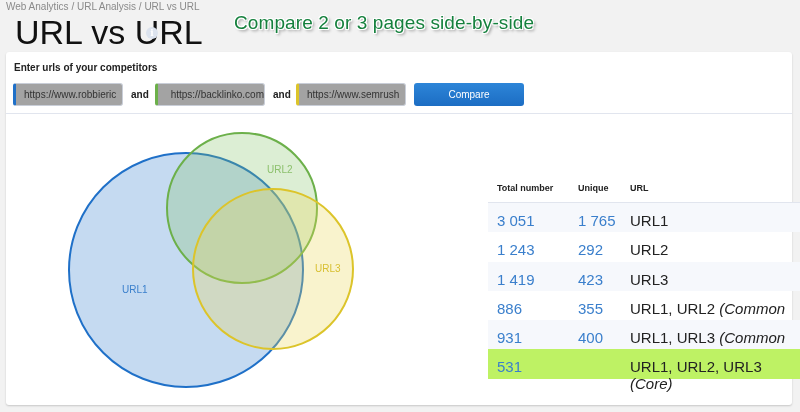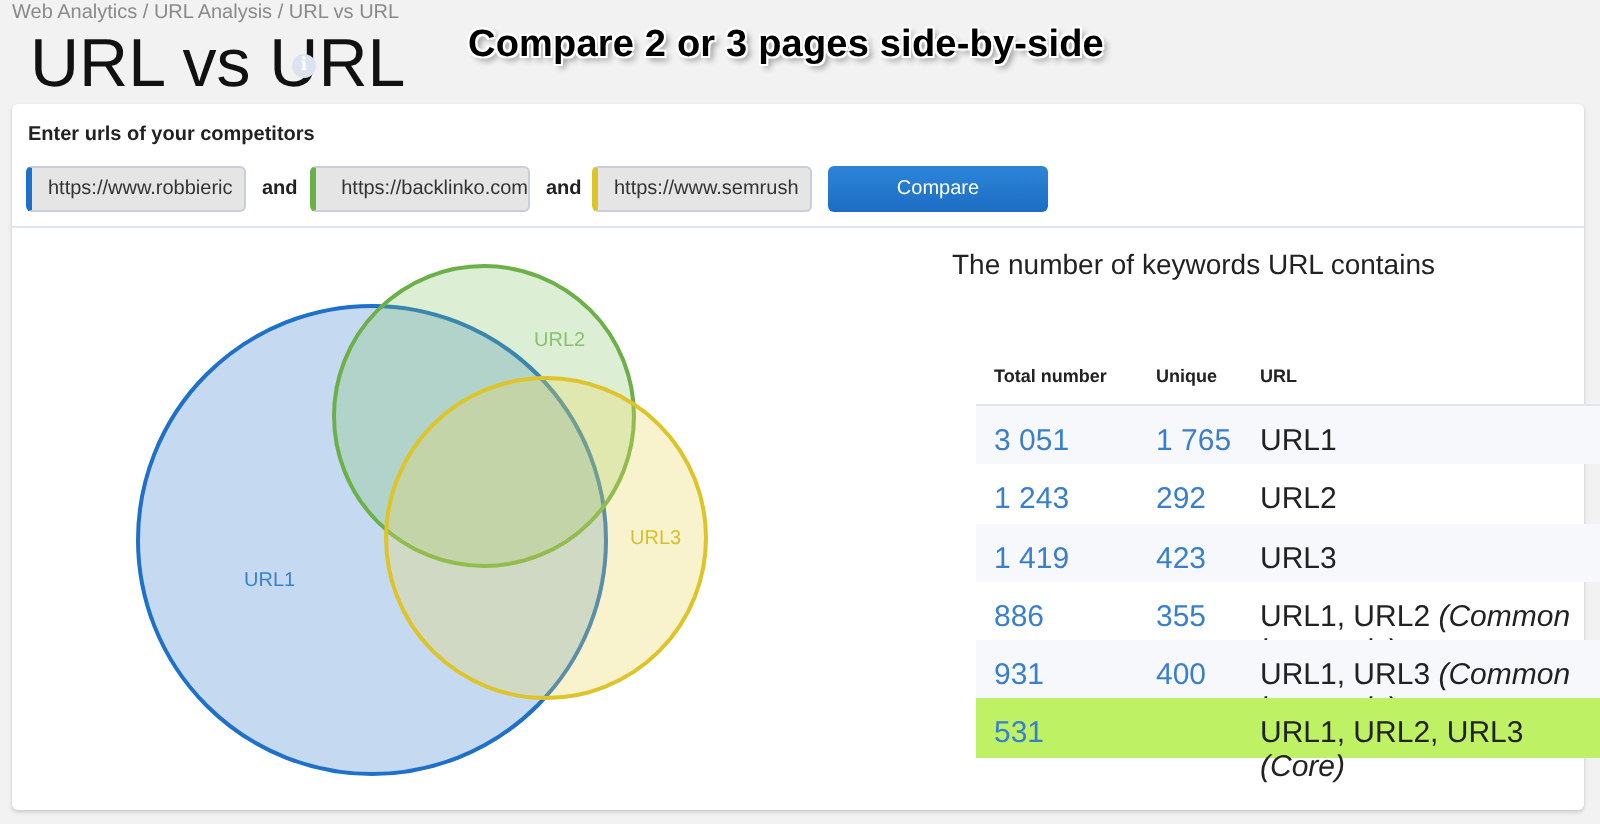--- a/index.html
+++ b/index.html
@@ -20,39 +20,39 @@
   }
   .info-icon {
     position: absolute; left: 146px; top: 27px;
     width: 12px; height: 12px; border-radius: 50%;
     background: #dce3ee; color: #fff;
     font-size: 9px; font-weight: bold; text-align: center; line-height: 12px;
     font-family: "DejaVu Serif", serif;
   }
   .promo {
     position: absolute; left: 234px; top: 12px;
-    font-size: 19px; font-weight: bold; color: #000000;
+    font-size: 19px; font-weight: normal; color: #15803d;
     text-shadow: 0 0 2px #fff, 1px 1px 0 #fff, -1px -1px 0 #fff, 1px -1px 0 #fff, -1px 1px 0 #fff, 2px 2px 3px rgba(0,0,0,0.45);
     letter-spacing: 0.1px;
   }
   .card {
     position: absolute; left: 6px; top: 52px; width: 786px; height: 353px;
     background: #fff; border-radius: 3px;
     box-shadow: 0 1px 2px rgba(0,0,0,0.18);
   }
   .form-area { position: absolute; left: 0; top: 0; width: 100%; height: 62px; border-bottom: 1px solid #e1e5ee; }
   .form-label {
     position: absolute; left: 8px; top: 10px;
     font-size: 10px; font-weight: bold; color: #222;
   }
   .url-input {
     position: absolute; top: 31px; height: 23px; width: 110px;
     border: 1px solid #c9ced8; border-radius: 3px;
     font-family: "Liberation Sans", sans-serif; font-size: 10px; color: #333;
-    padding-left: 8px; background: #e5e5e5; outline: none;
+    padding-left: 8px; background: #a3a3a3; outline: none;
   }
   .url-input.u1 { left: 7px; border-left: 3px solid #1f70c8; }
   .url-input.u2 { left: 149px; border-left: 3px solid #6cb04a; text-align: right; }
   .url-input.u3 { left: 290px; border-left: 3px solid #dcc42a; }
   .and-label { position: absolute; top: 37px; font-size: 10px; font-weight: bold; color: #222; }
   .and-label.a1 { left: 125px; }
   .and-label.a2 { left: 267px; }
   .compare-btn {
     position: absolute; left: 408px; top: 31px; width: 110px; height: 23px;
     border: none; border-radius: 3px;
@@ -101,21 +101,20 @@
   <svg class="venn" width="440" height="290" viewBox="0 0 440 290">
 
     <circle cx="180" cy="156" r="117" fill="rgba(90,150,215,0.35)" stroke="#1f70c8" stroke-width="2"></circle>
     <circle cx="236" cy="94" r="75" fill="rgba(130,195,100,0.28)" stroke="#6cb04a" stroke-width="2"></circle>
     <circle cx="267" cy="155" r="80" fill="rgba(235,215,90,0.30)" stroke="#dcc42a" stroke-width="2"></circle>
     <text class="venn-label" x="116" y="179" fill="#3a7fcc">URL1</text>
     <text class="venn-label" x="261" y="59" fill="#8cc06c">URL2</text>
     <text class="venn-label" x="309" y="158" fill="#d8bf30">URL3</text>
   </svg>
 
-  <div class="table-title">The number of keywords URL contains</div>
   <div class="kw-table">
     <div class="kw-head">
       <span class="c-total">Total number</span>
       <span class="c-unique">Unique</span>
       <span class="c-url">URL</span>
     </div>
     <div class="kw-rows">
       <div class="kw-row">
         <span class="c-total num">3 051</span>
         <span class="c-unique num">1 765</span>

